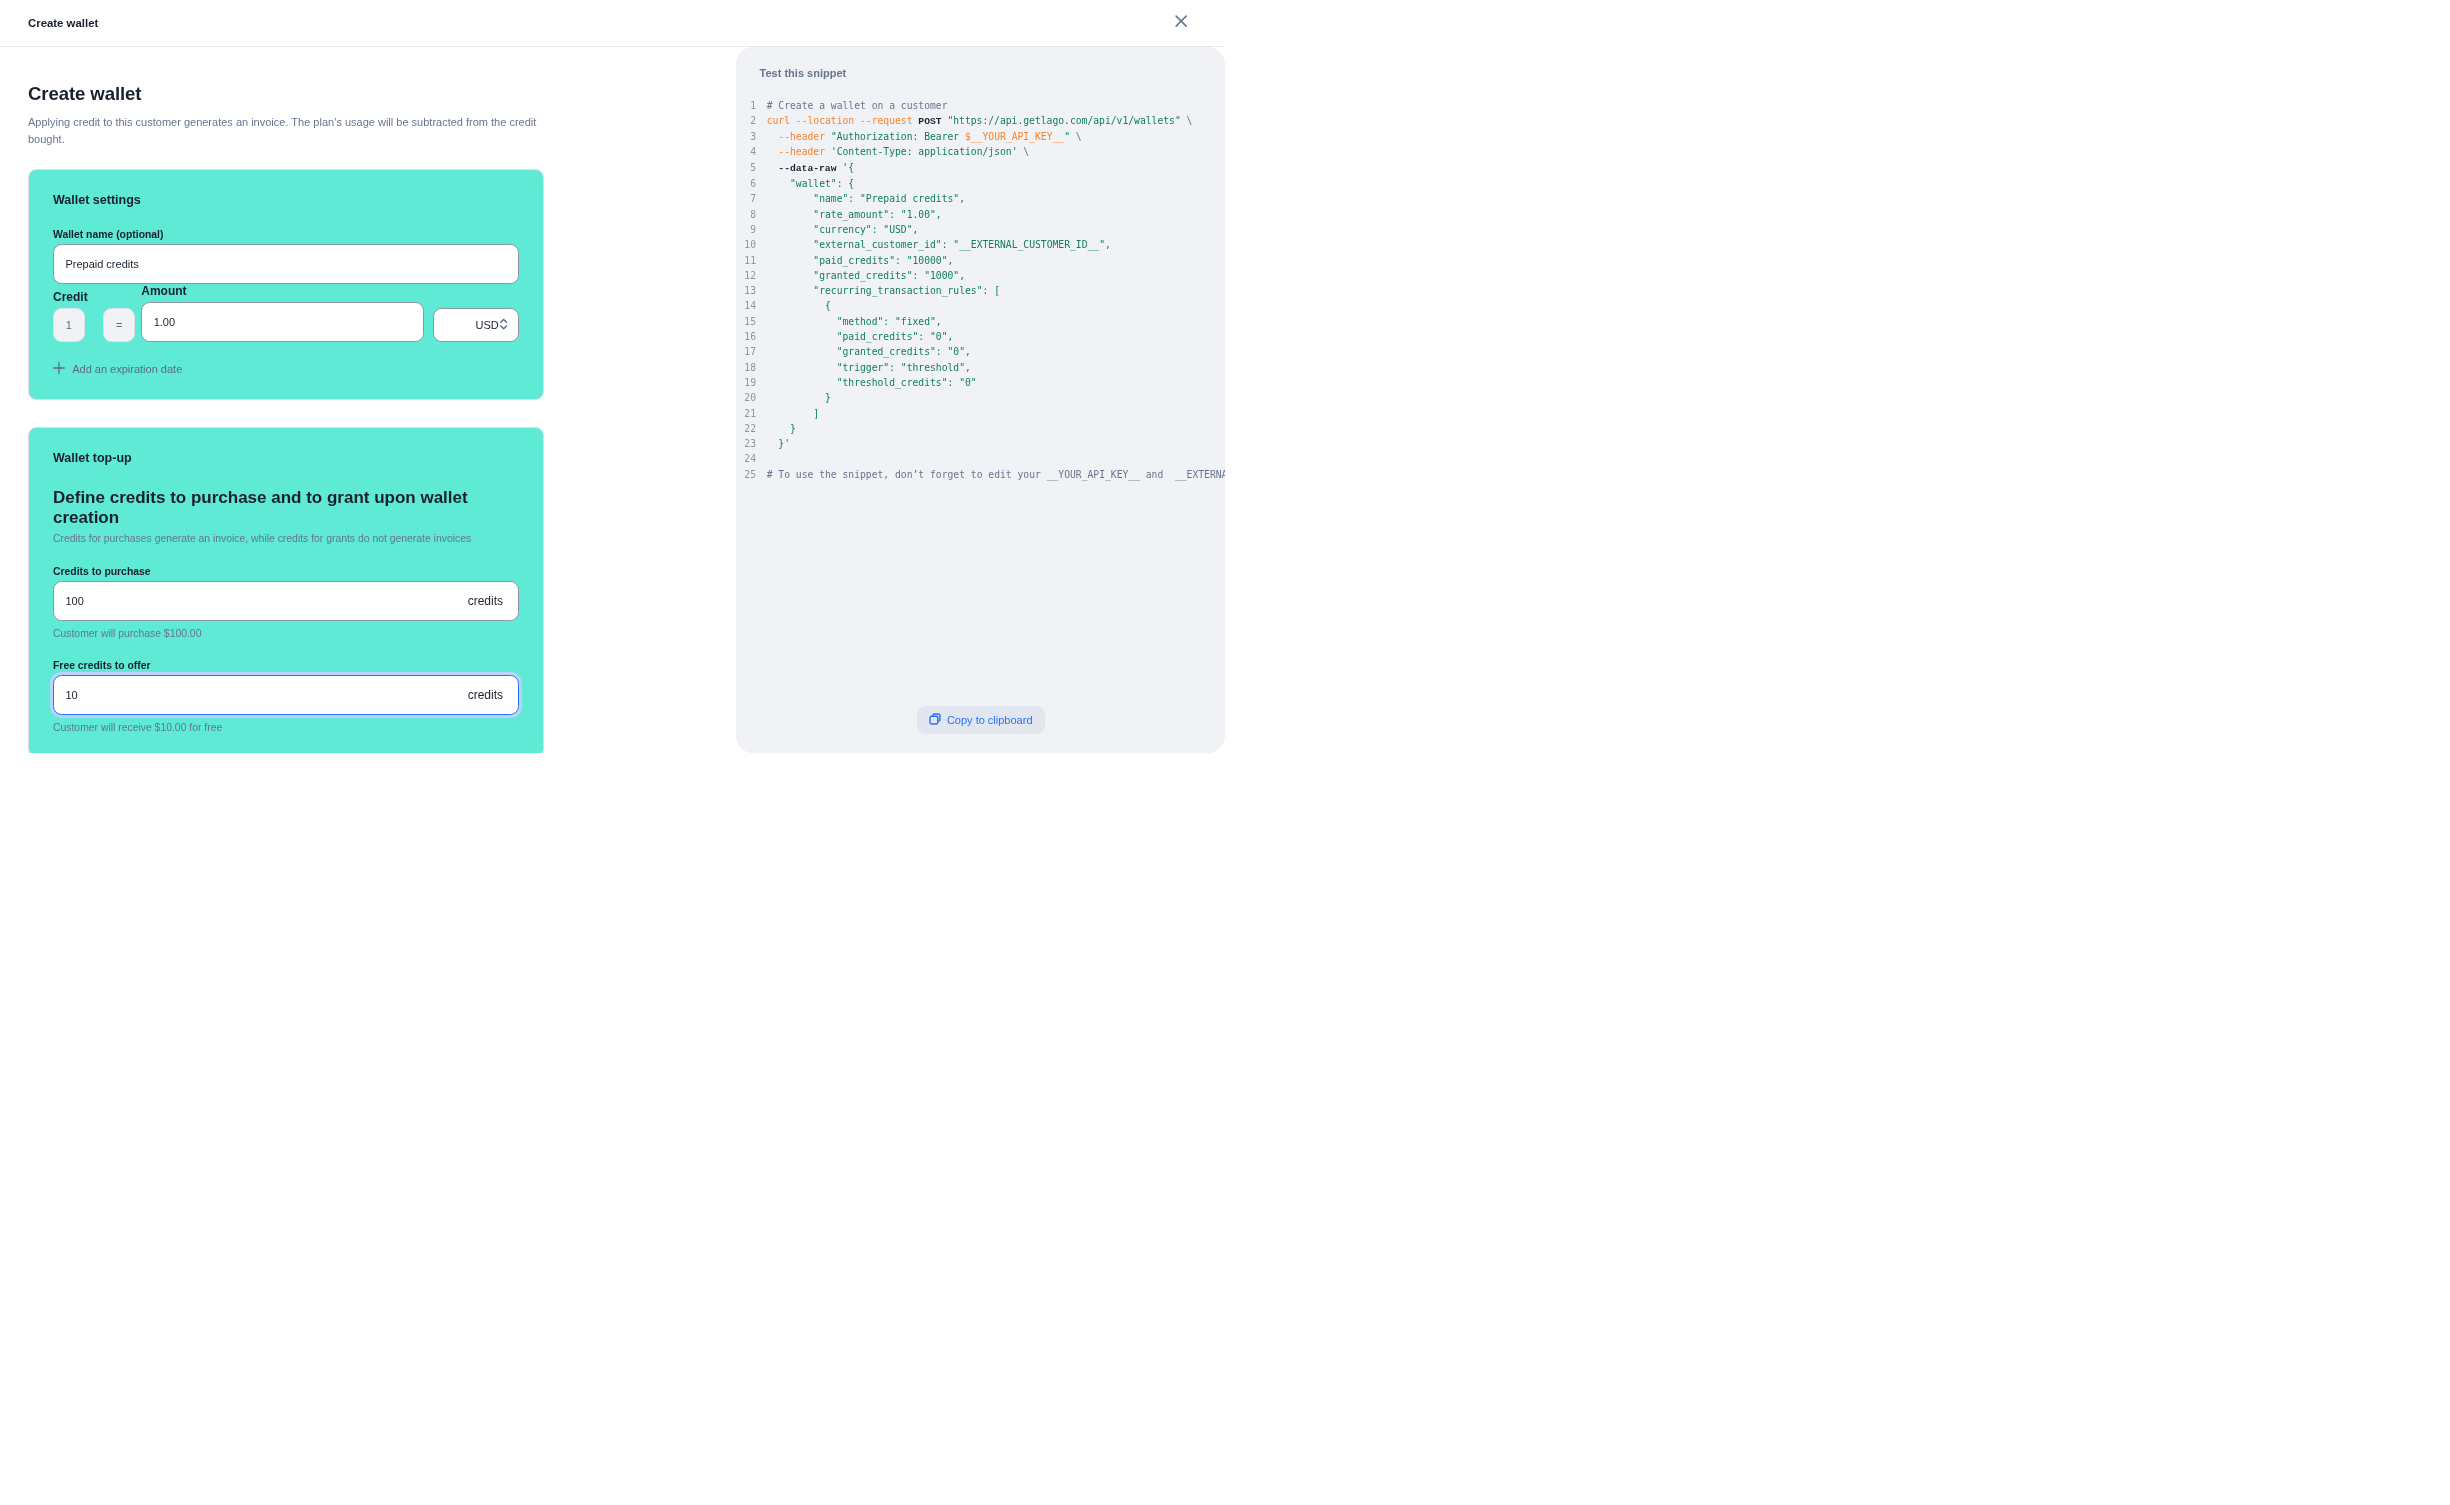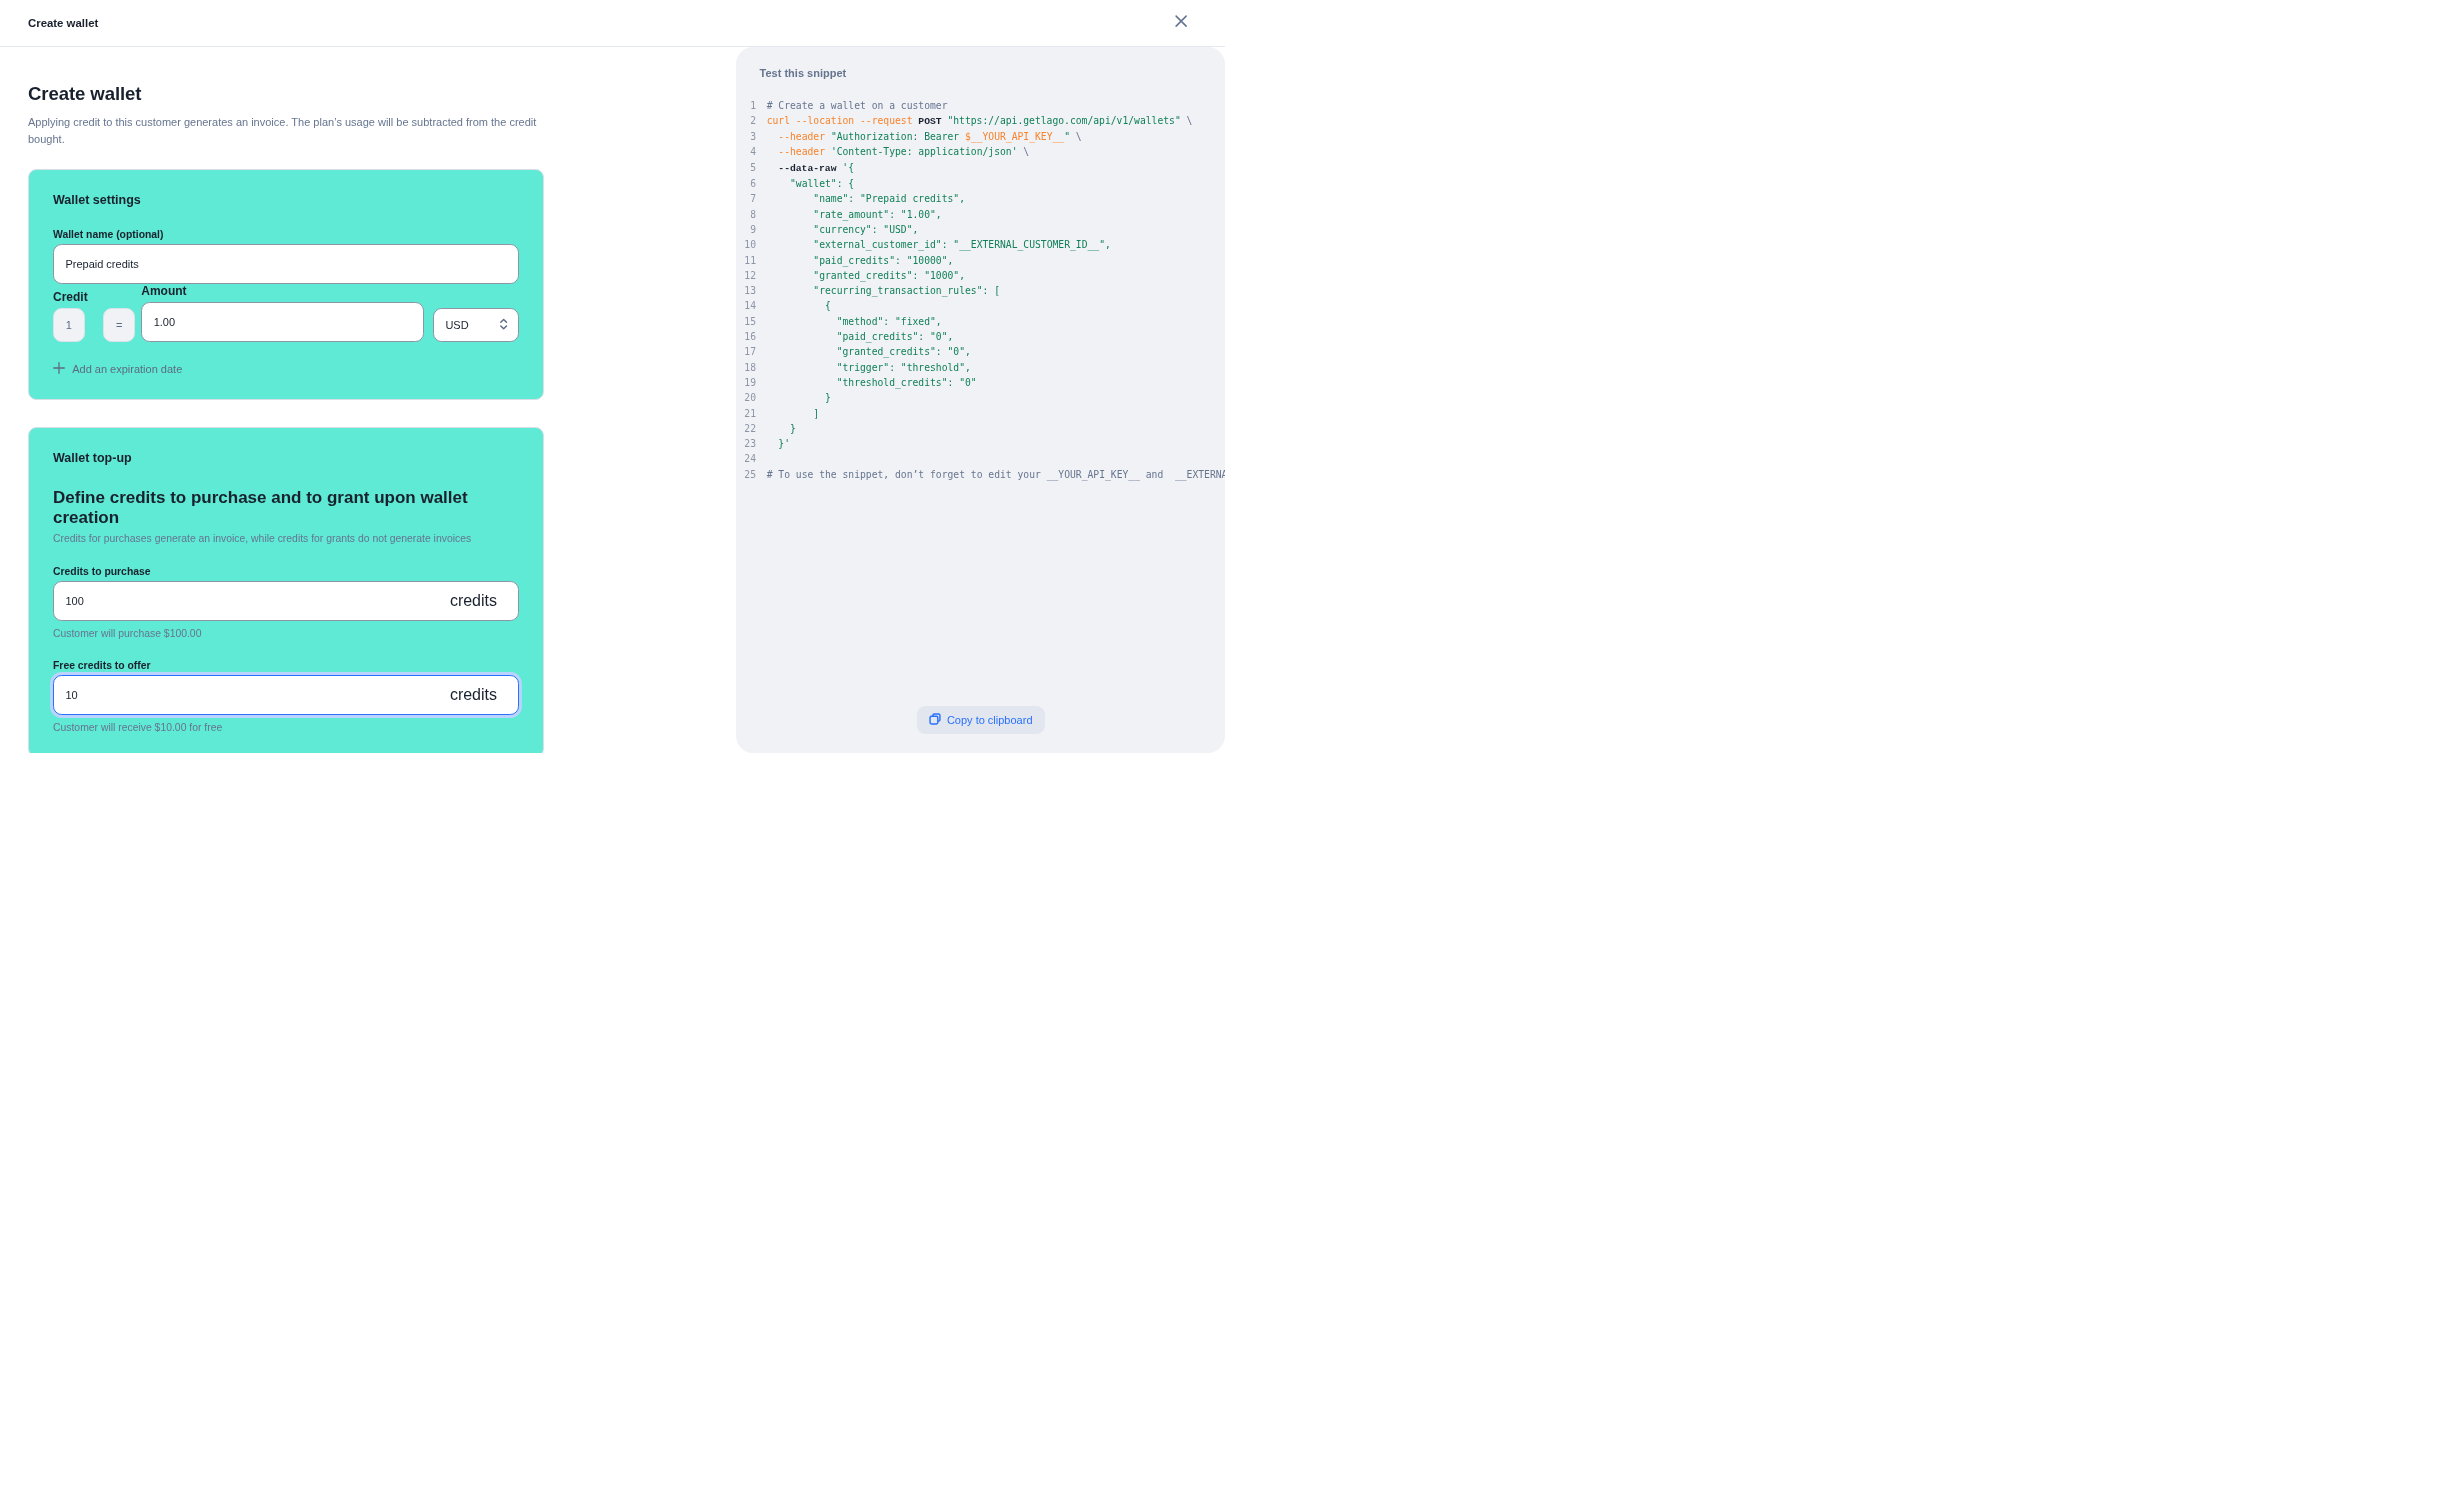--- a/index.html
+++ b/index.html
@@ -30,33 +30,33 @@
   .text-input { width:100%; height:40px; border:0.7px solid #8C95A6; border-radius:8.6px;
                 padding:0 11.4px; font-size:11px; color:#19212E; background:#fff;
                 font-family:"Liberation Sans", sans-serif; outline:none; }
 
   .rate-row { display:flex; align-items:flex-end; }
   .rate-col-label { display:block; font-size:12px; font-weight:600; margin-bottom:4.3px; }
   .mini-box { width:31.5px; height:34px; border:0.7px solid #DDE2EA; background:#F0F2F6; color:#5D6B83;
               border-radius:8.6px; display:flex; align-items:center; justify-content:center; font-size:11px; }
   .rate-amount-wrap { flex:1 1 auto; }
   .currency-select { width:86px; height:34px; margin-left:9.3px; border:0.7px solid #8C95A6; border-radius:8.6px;
-                     background:#fff; display:flex; align-items:center; justify-content:space-between;
+                     background:#fff; display:flex; align-items:center; justify-content:flex-end;
                      padding:0 10px 0 11.4px; font-size:11px; color:#19212E; cursor:pointer; }
 
   .add-link { display:inline-flex; align-items:center; gap:7.2px; margin-top:20px; border:none; background:none;
               font-size:11px; color:#5D6B83; cursor:pointer; font-family:"Liberation Sans", sans-serif; }
 
   .section-sub { margin-top:23px; font-size:17px; font-weight:700; }
   .section-hint { margin-top:5.7px; font-size:10.4px; color:#66758F; }
 
   .suffix-wrap { position:relative; }
   .suffix-wrap .text-input { padding-right:64px; }
-  .input-suffix { position:absolute; right:22px; top:50%; transform:translateY(-50%);
-                  font-size:16px; color:#19212E; pointer-events:none; }
+  .input-suffix { position:absolute; right:16px; top:50%; transform:translateY(-50%);
+                  font-size:12px; color:#19212E; pointer-events:none; }
   .focused .text-input { border:1.4px solid #2970FF; box-shadow:0 0 0 2.9px #BBD4FF; }
   .helper { margin-top:6.4px; font-size:10.4px; color:#66758F; }
 
   
   .panel-title { padding:20px 0 0 23.6px; font-size:11px; font-weight:600; color:#66758F; }
   .code { margin-top:18.6px; font-family:"DejaVu Sans Mono", monospace; font-size:9.7px; line-height:15.3px; }
   .codeline { display:flex; white-space:pre; }
   .ln { flex:none; width:20px; text-align:right; color:#8C95A6; user-select:none; }
   .lc { margin-left:10.7px; }
   .tok-c { color:#66758F; }

